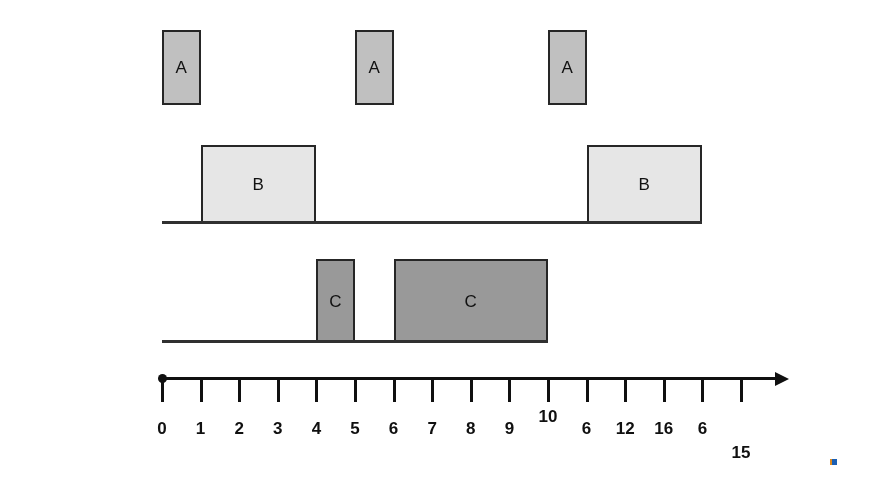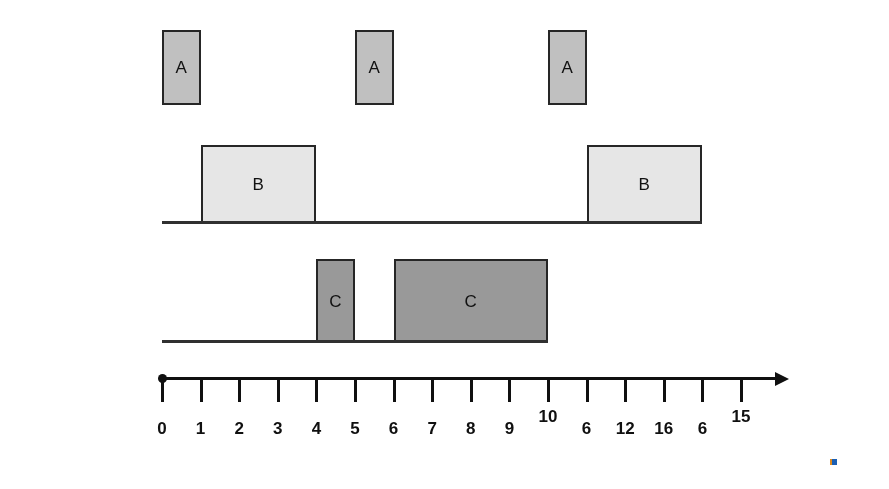--- a/index.html
+++ b/index.html
@@ -150,18 +150,18 @@
       <div class="axis-label" style="left: 548px; top: 408px;">10</div>
       <div class="axis-tick" style="left: 585.6px; top: 380px; height: 22px;"></div>
       <div class="axis-label" style="left: 586.6px; top: 420px;">6</div>
       <div class="axis-tick" style="left: 624.2px; top: 380px; height: 22px;"></div>
       <div class="axis-label" style="left: 625.2px; top: 420px; text-align: right;">12</div>
       <div class="axis-tick" style="left: 662.8px; top: 380px; height: 22px;"></div>
       <div class="axis-label" style="left: 663.8px; top: 420px;">16</div>
       <div class="axis-tick" style="left: 701.4px; top: 380px; height: 22px;"></div>
       <div class="axis-label" style="left: 702.4px; top: 420px;">6</div>
       <div class="axis-tick" style="left: 740px; top: 380px; height: 22px;"></div>
-      <div class="axis-label" style="left: 741px; top: 408px;">15</div>
+      <div class="axis-label" style="left: 741px; top: 444px;">15</div>
     </div>
 
   <div class="corner-dot" id="corner-dot" style="left: 830px; top: 459px;"></div>
 
 </div>
 
 </body></html>

